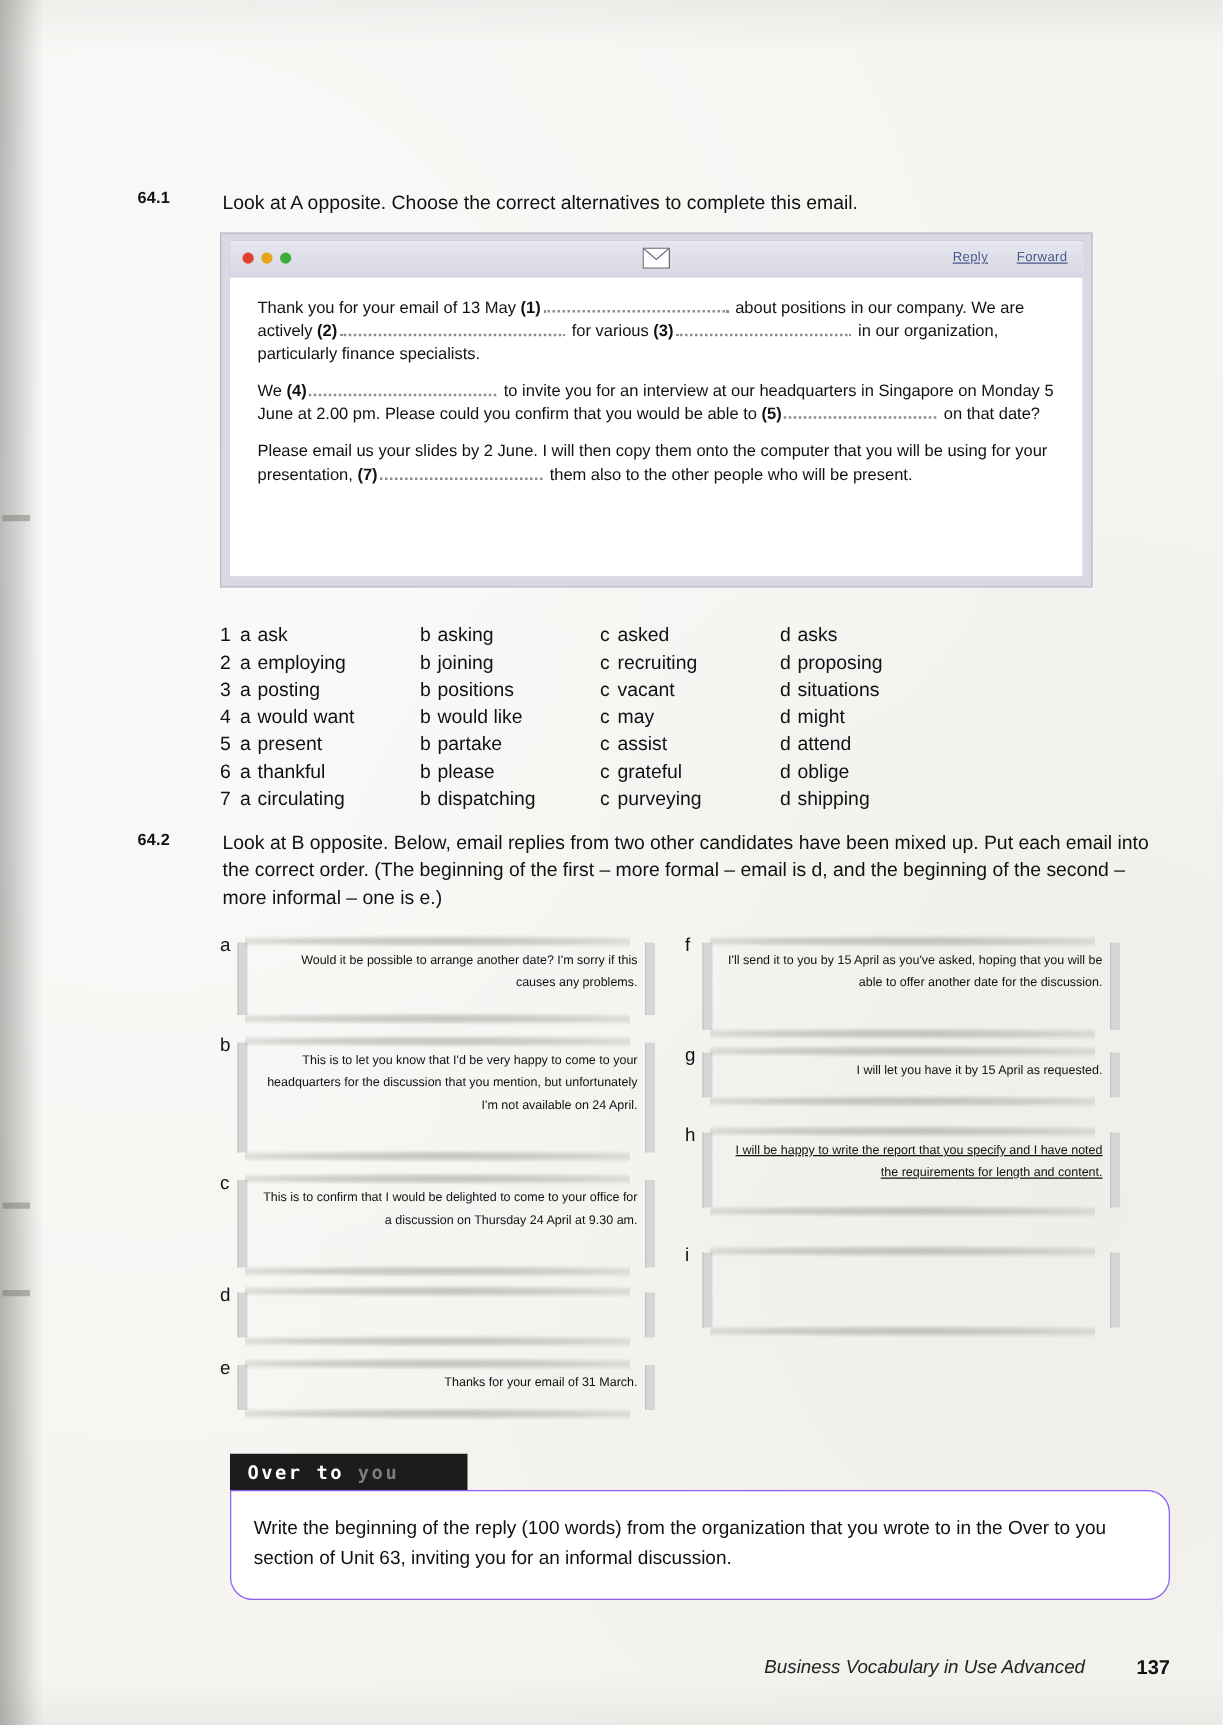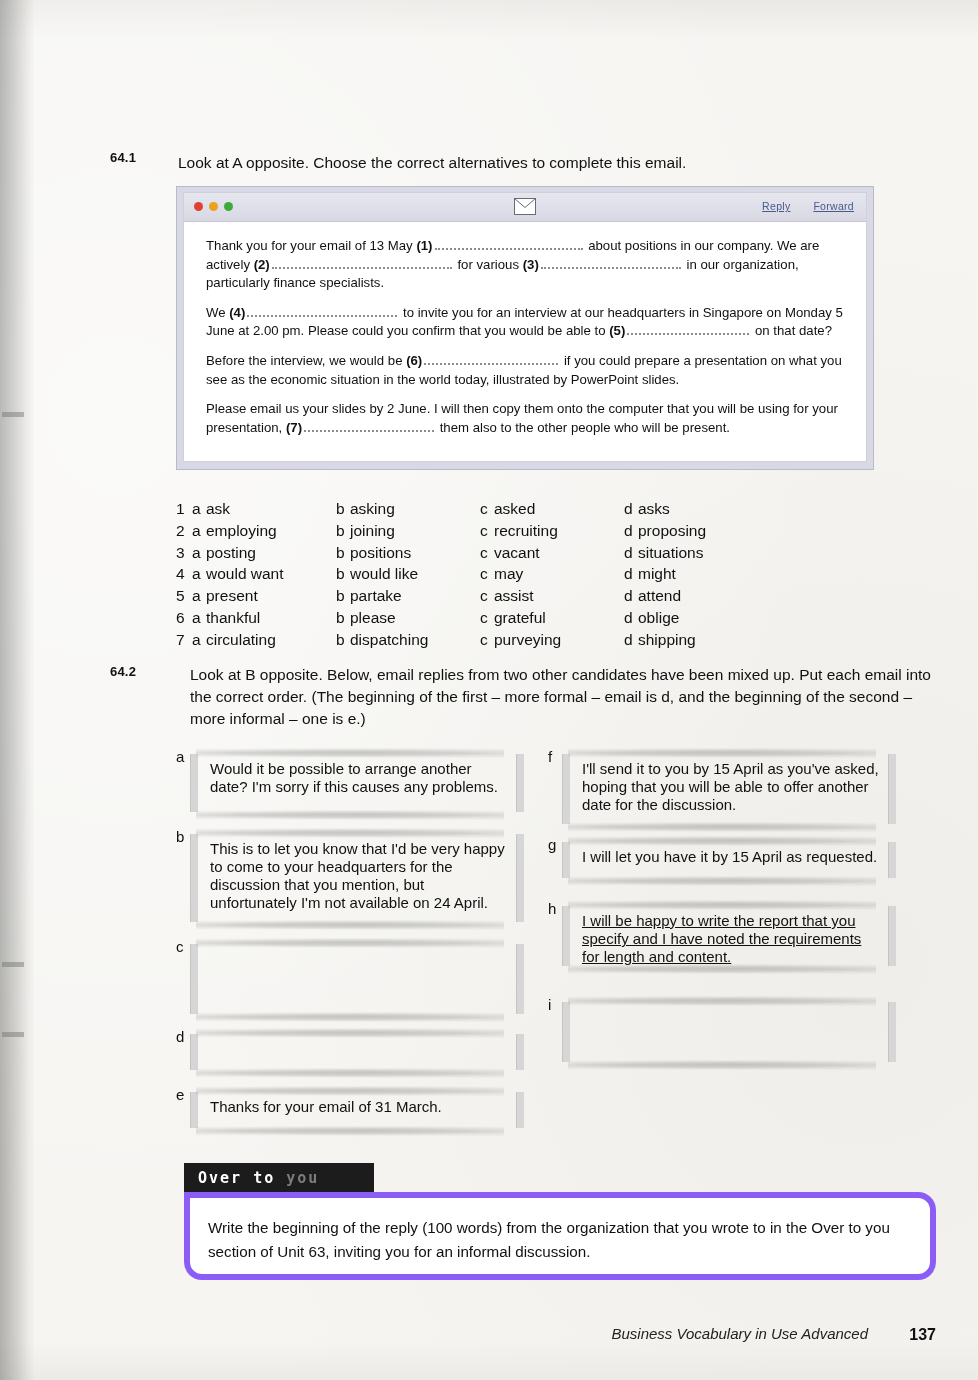--- a/index.html
+++ b/index.html
@@ -114,23 +114,24 @@
   .card .bar{
     position:absolute;
     top:6px;
     width:7px;
     background:#d6d6d6;
     border-left:1px solid #c4c4c4;
   }
   .card .bar.right{background:#d6d6d6;}
   .card .txt{
     position:absolute;
-    font-size:15px;
+    font-size:10px;
     line-height:18px;
     color:#111;
+    text-align:right;
   }
   .scribble{
     position:absolute;
     height:10px;
     background:
       radial-gradient(ellipse at 20% 50%, rgba(150,150,145,0.40), rgba(255,255,255,0) 70%),
       radial-gradient(ellipse at 55% 45%, rgba(150,150,145,0.35), rgba(255,255,255,0) 70%),
       radial-gradient(ellipse at 85% 55%, rgba(150,150,145,0.30), rgba(255,255,255,0) 70%);
     opacity:.85;
   }
@@ -147,21 +148,21 @@
     font-family:"DejaVu Sans Mono", monospace;
     font-size:15px;
     letter-spacing:2px;
     color:#ffffff;
     padding:6px 0 0 14px;
   }
   .otu-tab .fade{color:#7c7c7c;}
   .otu-box{
     position:absolute;
     left:184px;top:1192px;width:752px;height:88px;
-    border:6px solid #8b5cf6;
+    border:1px solid #8b5cf6;
     border-radius:0 18px 18px 18px;
     background:#ffffff;
     box-sizing:border-box;
   }
   .otu-box p{
     margin:0;
     padding:18px 22px 0 18px;
     font-size:15.2px;
     line-height:24px;
     color:#111;
@@ -220,21 +221,20 @@
         </svg>
       </span>
       <div class="mail-links">
         <span>Reply</span>
         <span>Forward</span>
       </div>
     </div>
     <div class="mail-body" id="mail-body">
         <p><span>Thank you for your email of 13 May </span><b>(1)</b><span class="gapdots" style="width: 148px;"></span><span> about positions in our company. We are actively </span><b>(2)</b><span class="gapdots" style="width: 180px;"></span><span> for various </span><b>(3)</b><span class="gapdots" style="width: 140px;"></span><span> in our organization, particularly finance specialists.</span></p>
         <p><span>We </span><b>(4)</b><span class="gapdots" style="width: 150px;"></span><span> to invite you for an interview at our headquarters in Singapore on Monday 5 June at 2.00 pm. Please could you confirm that you would be able to </span><b>(5)</b><span class="gapdots" style="width: 122px;"></span><span> on that date?</span></p>
-        <p><span>Before the interview, we would be </span><b>(6)</b><span class="gapdots" style="width: 134px;"></span><span> if you could prepare a presentation on what you see as the economic situation in the world today, illustrated by PowerPoint slides.</span></p>
         <p><span>Please email us your slides by 2 June. I will then copy them onto the computer that you will be using for your presentation, </span><b>(7)</b><span class="gapdots" style="width: 130px;"></span><span> them also to the other people who will be present.</span></p>
       </div>
   </div>
 
   <div class="opts" id="opts">
       <div class="opt-row">
         <div class="opt-n">1</div>
         <div class="opt-c"><span class="ltr">a</span><span>ask</span></div>
         <div class="opt-c"><span class="ltr">b</span><span>asking</span></div>
         <div class="opt-c"><span class="ltr">c</span><span>asked</span></div>
@@ -278,21 +278,21 @@
       <div class="opt-row">
         <div class="opt-n">7</div>
         <div class="opt-c"><span class="ltr">a</span><span>circulating</span></div>
         <div class="opt-c"><span class="ltr">b</span><span>dispatching</span></div>
         <div class="opt-c"><span class="ltr">c</span><span>purveying</span></div>
         <div class="opt-c"><span class="ltr">d</span><span>shipping</span></div>
       </div>
     </div>
 
   <div class="ex-num" style="left:110px;top:664px;">64.2</div>
-  <div class="ex-text" style="left:190px;top:664px;width:752px;">Look at B opposite. Below, email replies from two other candidates have been mixed up. Put each email into the correct order. (The beginning of the first – more formal – email is d, and the beginning of the second – more informal – one is e.)</div>
+  <div class="ex-text" style="left:178px;top:664px;width:752px;">Look at B opposite. Below, email replies from two other candidates have been mixed up. Put each email into the correct order. (The beginning of the first – more formal – email is d, and the beginning of the second – more informal – one is e.)</div>
 
   <div id="cards-left">
       <div class="card" style="left: 176px; top: 748px; width: 348px; height: 70px;">
         <span class="ltr">a</span>
         <div class="bar" style="left: 14px; height: 58px;"></div>
         <div class="bar right" style="left: 340px; height: 58px;"></div>
         <div class="scribble" style="left: 20px; top: 0px; width: 308px;"></div>
         <div class="scribble" style="left: 20px; top: 62px; width: 308px;"></div>
         <div class="txt" style="left: 34px; top: 12px; width: 300px;">Would it be possible to arrange another date? I'm sorry if this causes any problems.</div>
       </div>
@@ -303,20 +303,21 @@
         <div class="scribble" style="left: 20px; top: 0px; width: 308px;"></div>
         <div class="scribble" style="left: 20px; top: 92px; width: 308px;"></div>
         <div class="txt" style="left: 34px; top: 12px; width: 300px;">This is to let you know that I'd be very happy to come to your headquarters for the discussion that you mention, but unfortunately I'm not available on 24 April.</div>
       </div>
       <div class="card" style="left: 176px; top: 938px; width: 348px; height: 82px;">
         <span class="ltr">c</span>
         <div class="bar" style="left: 14px; height: 70px;"></div>
         <div class="bar right" style="left: 340px; height: 70px;"></div>
         <div class="scribble" style="left: 20px; top: 0px; width: 308px;"></div>
         <div class="scribble" style="left: 20px; top: 74px; width: 308px;"></div>
+        <div class="txt" style="left: 34px; top: 12px; width: 300px;">This is to confirm that I would be delighted to come to your office for a discussion on Thursday 24 April at 9.30 am.</div>
       </div>
       <div class="card" style="left: 176px; top: 1028px; width: 348px; height: 48px;">
         <span class="ltr">d</span>
         <div class="bar" style="left: 14px; height: 36px;"></div>
         <div class="bar right" style="left: 340px; height: 36px;"></div>
         <div class="scribble" style="left: 20px; top: 0px; width: 308px;"></div>
         <div class="scribble" style="left: 20px; top: 40px; width: 308px;"></div>
       </div>
       <div class="card" style="left: 176px; top: 1086px; width: 348px; height: 48px;">
         <span class="ltr">e</span>

